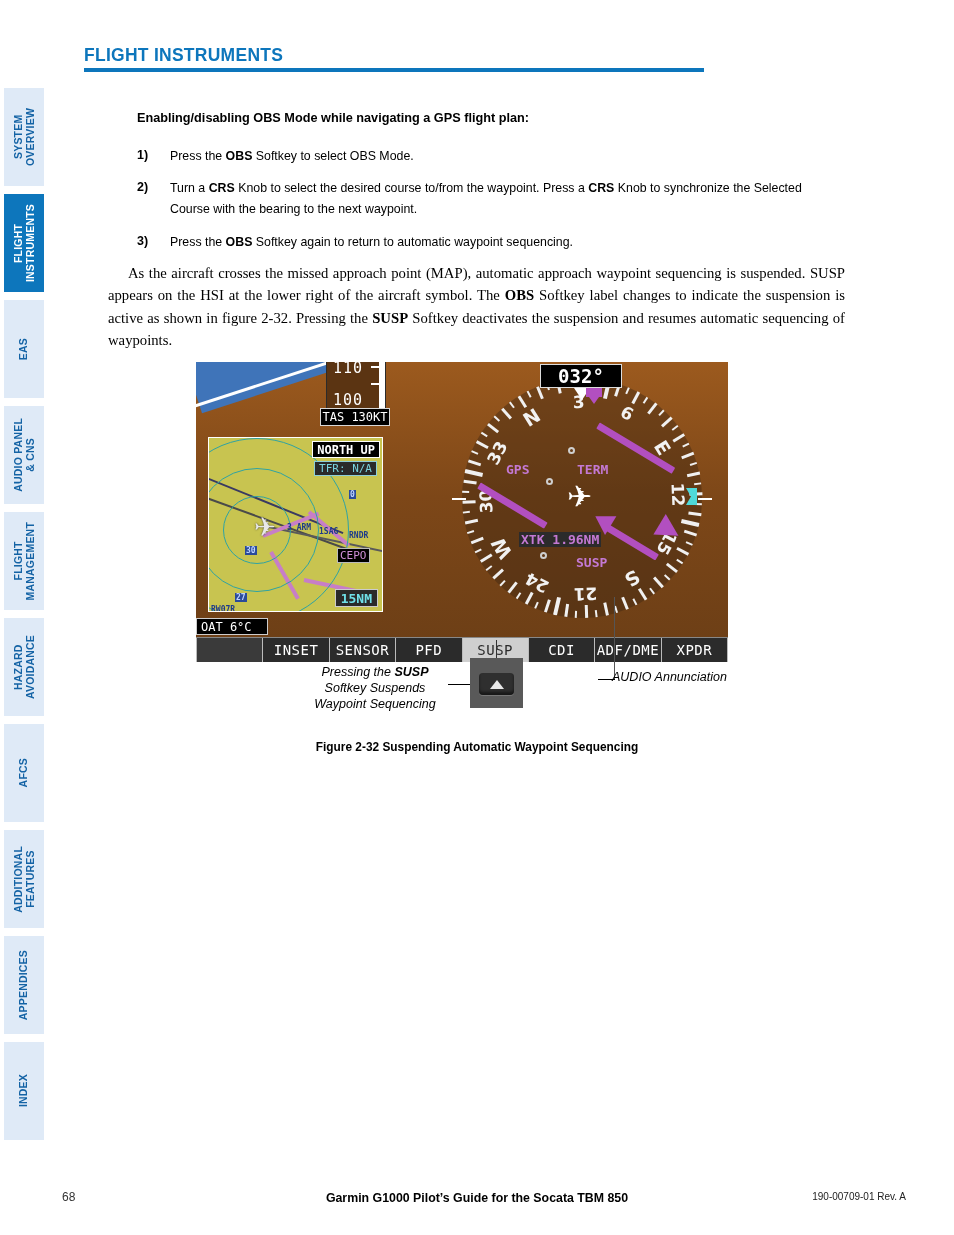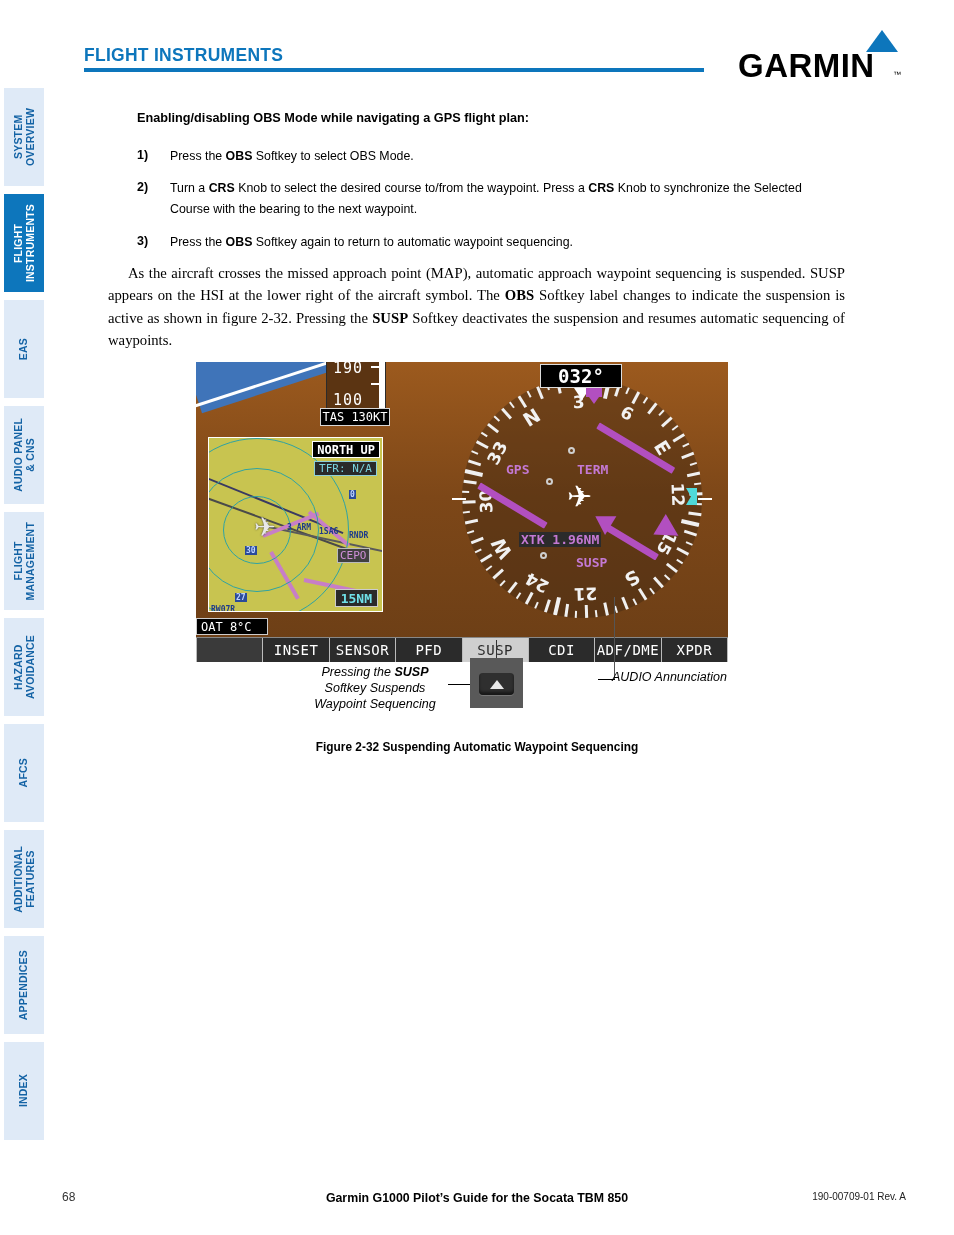--- a/index.html
+++ b/index.html
@@ -157,21 +157,21 @@
     position:absolute; color:#1d3a8a; font-family:"DejaVu Sans Mono", monospace;
     font-size:8px; font-weight:bold; white-space:nowrap;margin-top:7px;
   }
   .map-lbl-box {
     position:absolute; background:#2a4a9a; color:#bcd2ff;
     font-family:"DejaVu Sans Mono", monospace; font-size:8px; font-weight:bold;
     padding:0 1px;
   }
   #cepo-box {
     position:absolute; left:128px; top:110px; height:15px;
-    background:#404040; border:1px solid #bbb; color:#cf8fd8;
+    background:#000000; border:1px solid #bbb; color:#cf8fd8;
     font-family:"DejaVu Sans Mono", monospace; font-size:11px;
     padding:0 2px; display:flex; align-items:center;
   }
 
   
   #oat-box {
     position:absolute; left:0px; top:256px; width:72px; height:17px;
     background:#000; border:1px solid #cccccc; color:#ffffff;
     font-family:"DejaVu Sans Mono", monospace; font-size:12px;
     display:flex; align-items:center; padding:0 4px;
@@ -316,25 +316,20 @@
     transform: scaleX(0.95);
   }
   #footer-part { position:absolute; right:48px; top:1px; font-size:10px; color:#222; }
 </style>
 </head>
 <body>
 
 <div id="header">
   <div id="page-title">FLIGHT INSTRUMENTS</div>
   <div id="header-rule"></div>
-  <div id="garmin-logo">
-    <div id="garmin-triangle"></div>
-    <div id="garmin-wordmark">GARMIN</div>
-    <div id="garmin-tm">™</div>
-  </div>
 </div>
 
 <div id="sidebar">
     <div class="tab" style="height: 98px;">
       <div class="tab-label">SYSTEM
 OVERVIEW</div>
     </div>
     <div class="tab active" style="height: 98px;">
       <div class="tab-label">FLIGHT
 INSTRUMENTS</div>
@@ -386,21 +381,21 @@
       </div>
     </div>
   <div id="para">As the aircraft crosses the missed approach point (MAP), automatic approach waypoint sequencing is suspended.  SUSP appears on the HSI at the lower right of the aircraft symbol.  The <b>OBS</b> Softkey label changes to indicate the suspension is active as shown in figure 2-32.  Pressing the <b>SUSP</b> Softkey deactivates the suspension and resumes automatic sequencing of waypoints.</div>
 
   <div id="figure">
     <div id="pfd">
       <div id="sky"></div>
       <div id="horizon-line"></div>
 
       <div id="asi-tape">
-        <div class="t1">190</div>
+        <div class="t1">110</div>
         <div class="t2">100</div>
         <div id="asi-tick1"></div>
         <div id="asi-tick2"></div>
         <div id="asi-bar"></div>
       </div>
       <div id="tas-box">TAS 130KT</div>
 
       <div id="inset-map">
         <div class="mapterrain"></div>
         <div id="map-vectors">
@@ -422,21 +417,21 @@
             <div class="map-lbl-box" style="left: 36px; top: 108px;">30</div>
             <div class="map-lbl-box" style="left: 26px; top: 155px;">27</div>
           </div>
         <div id="map-plane">✈</div>
         <div id="north-up">NORTH UP</div>
         <div id="tfr-box">TFR: N/A</div>
         <div id="cepo-box">CEPO</div>
         <div id="map-range">15NM</div>
       </div>
 
-      <div id="oat-box">OAT   8°C</div>
+      <div id="oat-box">OAT   6°C</div>
 
       <div id="hsi">
         <div id="hsi-rose"></div>
         <div id="rose-ticks">
             <div class="rose-tick major" style="left: 145px; top: 8px; transform: rotate(-32deg);"></div>
             <div class="rose-tick minor" style="left: 145px; top: 8px; transform: rotate(-27deg);"></div>
             <div class="rose-tick major" style="left: 145px; top: 8px; transform: rotate(-22deg);"></div>
             <div class="rose-tick minor" style="left: 145px; top: 8px; transform: rotate(-17deg);"></div>
             <div class="rose-tick major" style="left: 145px; top: 8px; transform: rotate(-12deg);"></div>
             <div class="rose-tick minor" style="left: 145px; top: 8px; transform: rotate(-7deg);"></div>

